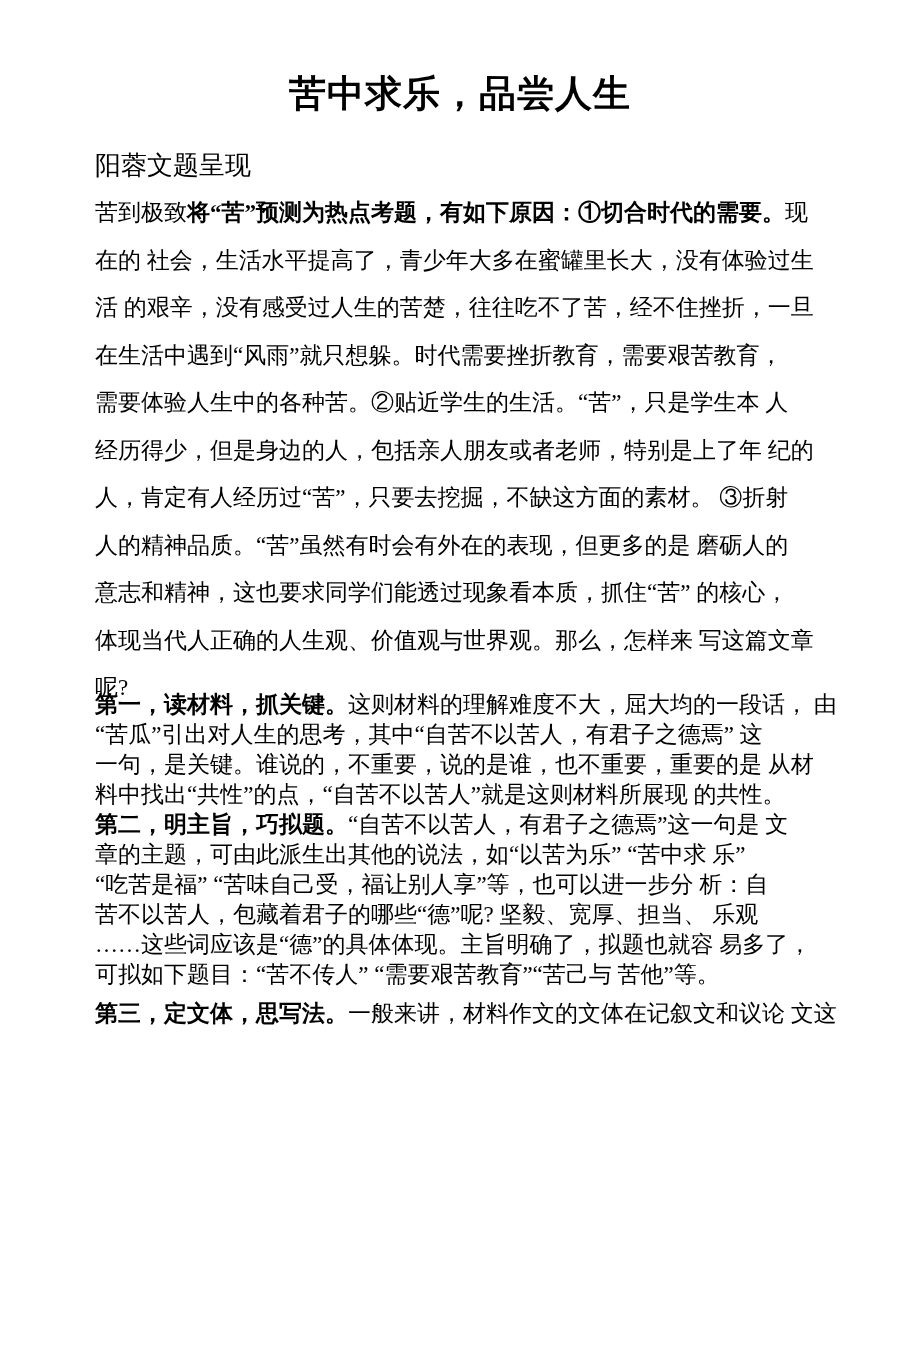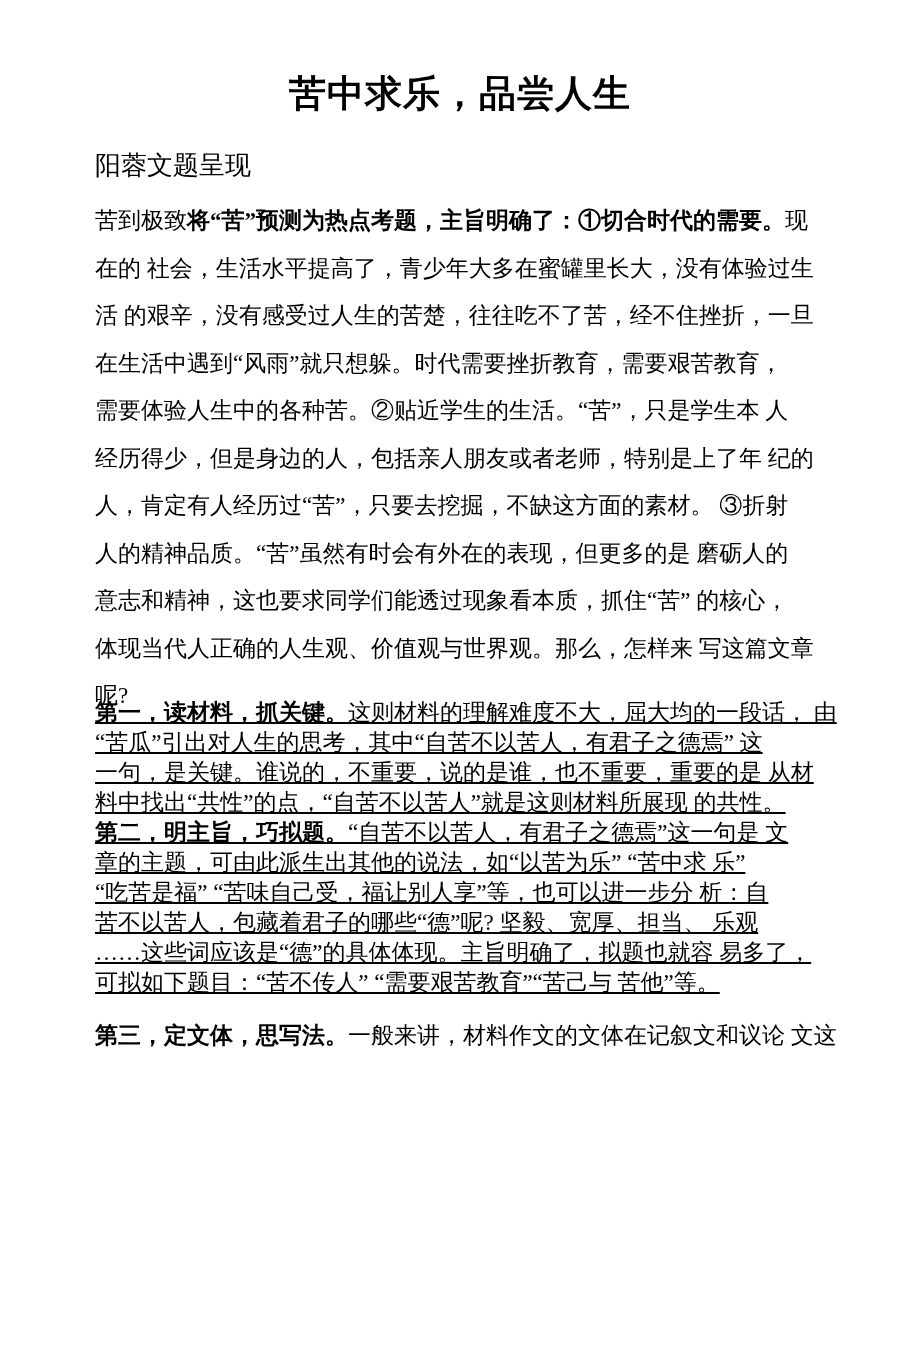--- a/index.html
+++ b/index.html
@@ -24,55 +24,55 @@
   .doc-title {
     margin: 0;
     padding-top: 72px;
     text-align: center;
     font-size: 37px;
     font-weight: bold;
     line-height: 44px;
     letter-spacing: 1px;
   }
   .section-label {
-    margin: 34px 0 16px 95px;
+    margin: 34px 0 8px 95px;
     font-size: 26px;
     line-height: 31px;
     font-weight: normal;
   }
   .para {
     margin: 0 60px 0 95px;
     width: 765px;
     font-size: 23px;
     white-space: pre-wrap;
     word-break: break-all;
   }
   .para.loose {
     line-height: 47.5px;
   }
   .para.tight {
     line-height: 30px;
   }
   #para-0 { margin-top: 16px; }
   #para-1 { margin-top: 0; }
-  #para-2 { margin-top: -22px; text-decoration: underline; }
-  #para-3 { margin-top: 23px; }
+  #para-2 { margin-top: -22px; }
+  #para-3 { margin-top: 9px; }
   .run { font-weight: normal; }
   .run.b { font-weight: bold; }
 </style>
 </head>
 <body>
 
 <div class="page">
   <h1 class="doc-title">苦中求乐，品尝人生</h1>
 
   <div class="section-label">阳蓉文题呈现</div>
 
 
-  <div class="para loose" id="para-1"><span class="run">苦到极致</span><span class="run b">将“苦”预测为热点考题，主旨明确了：①切合时代的需要。</span><span class="run">现
+  <div class="para loose" id="para-1"><span class="run">苦到极致</span><span class="run b">将“苦”预测为热点考题，有如下原因：①切合时代的需要。</span><span class="run">现
 在的 社会，生活水平提高了，青少年大多在蜜罐里长大，没有体验过生
 活 的艰辛，没有感受过人生的苦楚，往往吃不了苦，经不住挫折，一旦
 在生活中遇到“风雨”就只想躲。时代需要挫折教育，需要艰苦教育，
 需要体验人生中的各种苦。②贴近学生的生活。“苦”，只是学生本 人
 经历得少，但是身边的人，包括亲人朋友或者老师，特别是上了年 纪的
 人，肯定有人经历过“苦”，只要去挖掘，不缺这方面的素材。 ③折射
 人的精神品质。“苦”虽然有时会有外在的表现，但更多的是 磨砺人的
 意志和精神，这也要求同学们能透过现象看本质，抓住“苦” 的核心，
 体现当代人正确的人生观、价值观与世界观。那么，怎样来 写这篇文章
 呢?</span></div>

